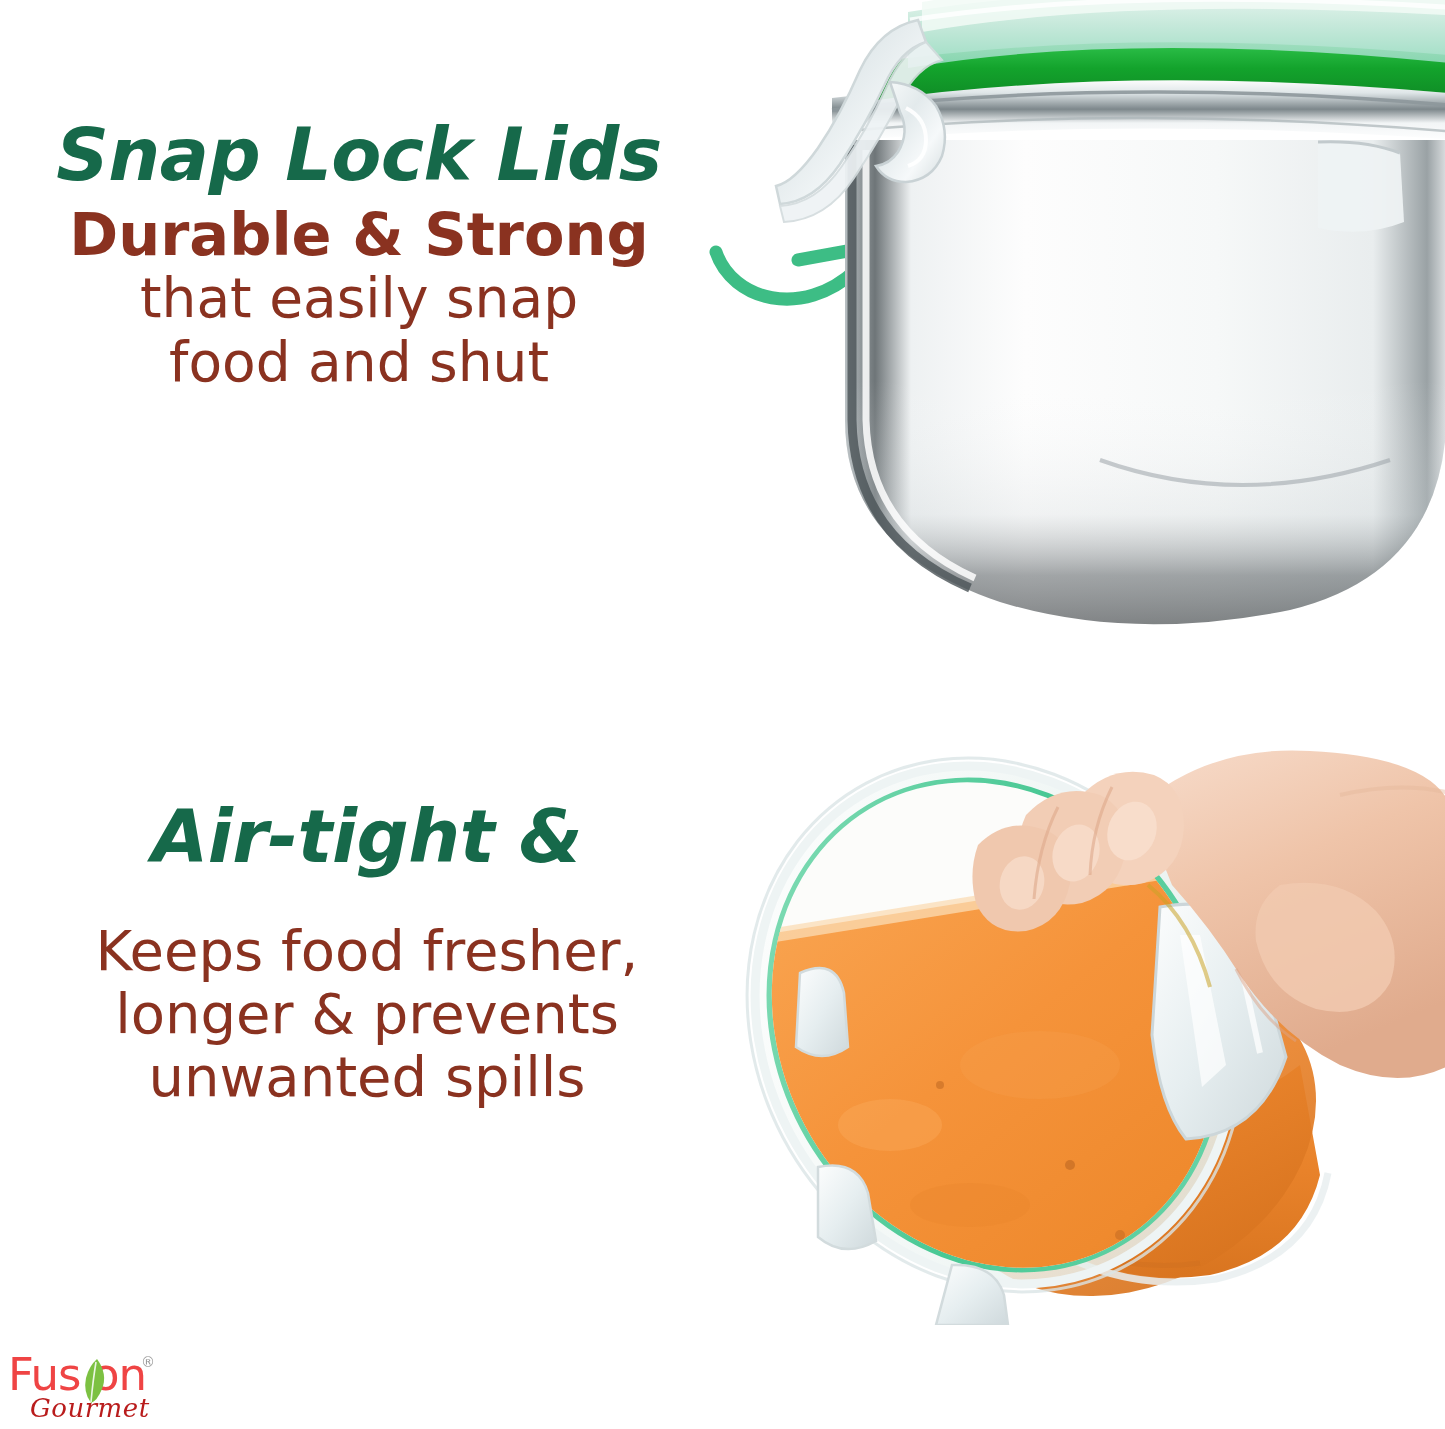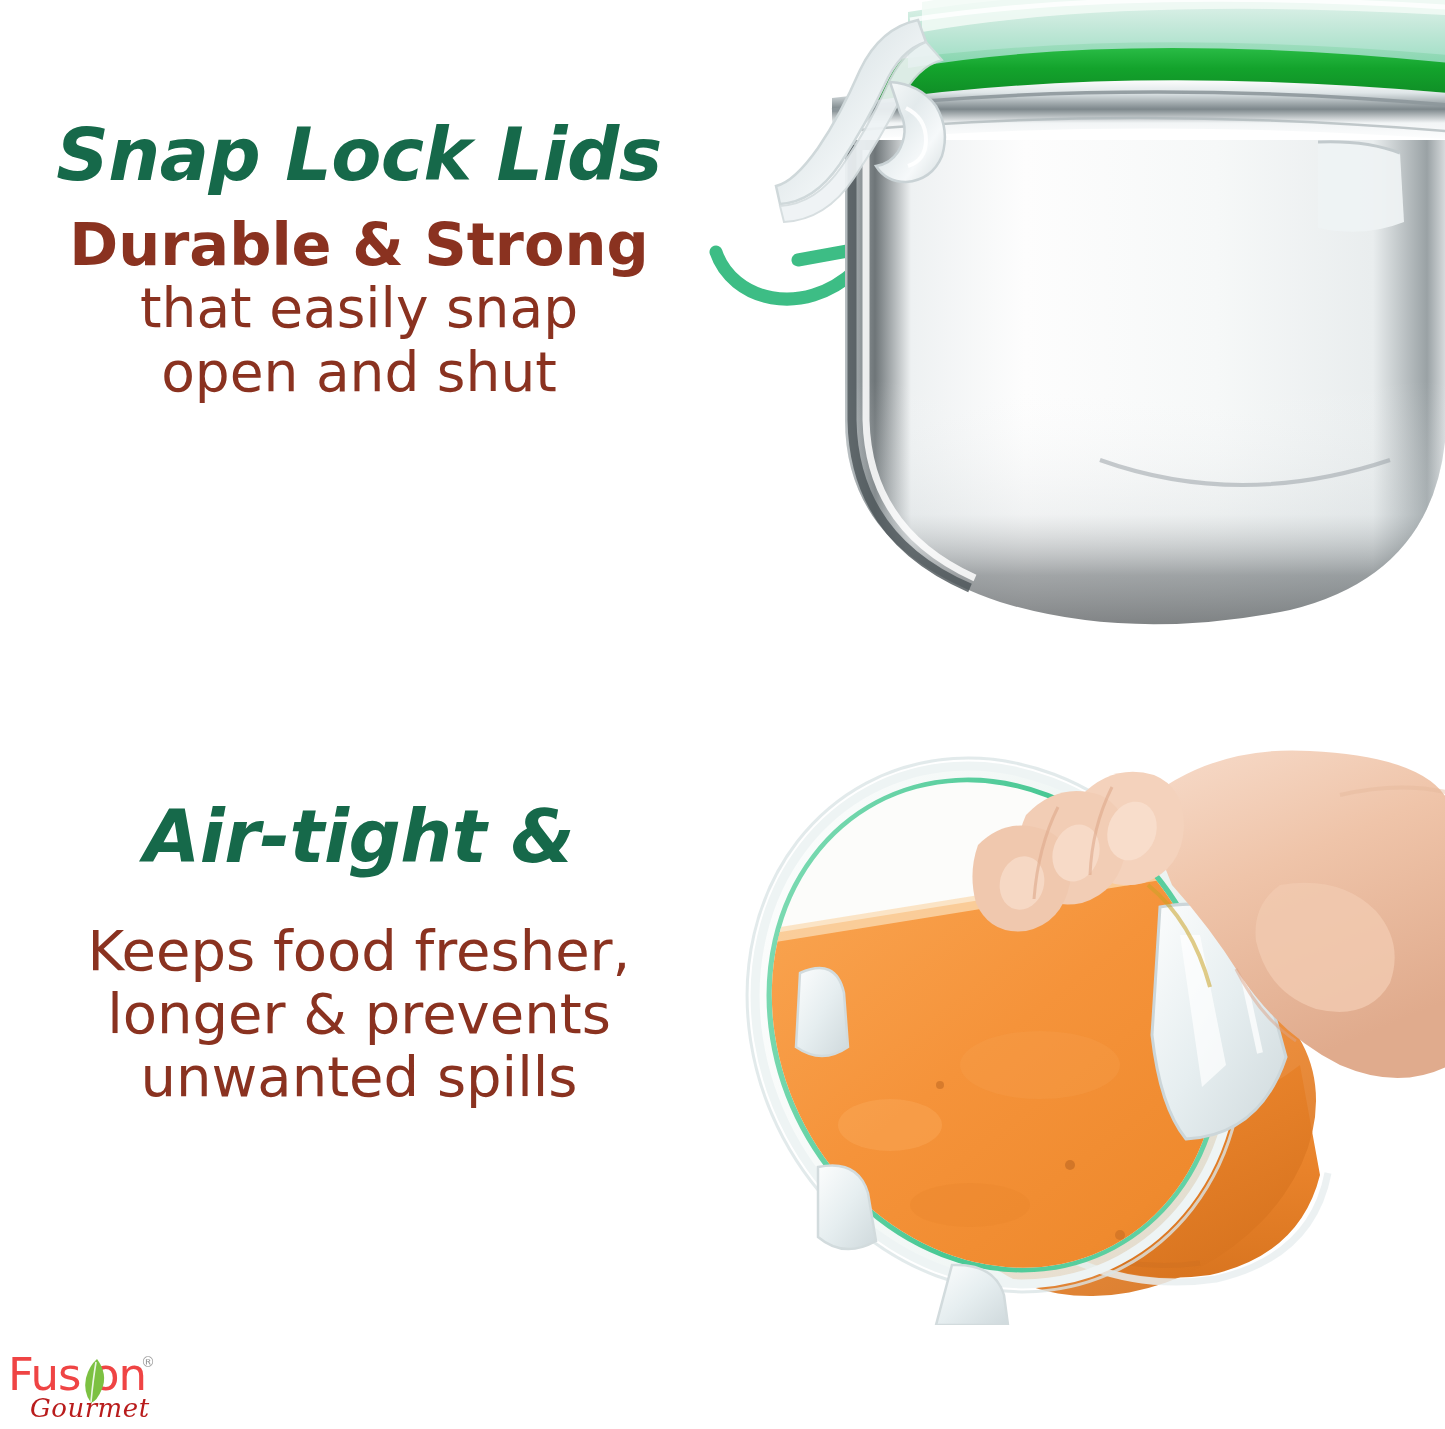--- a/index.html
+++ b/index.html
@@ -42,25 +42,25 @@
     font-family: "DejaVu Sans", sans-serif;
     font-weight: normal;
     color: #8a3220;
     line-height: 1.12;
     white-space: nowrap;
   }
 
   
   #block-top { left: 0px; top: 118px; width: 718px; }
   #block-top .headline { font-size: 73px; }
-  #block-top .sub-bold { font-size: 59px; margin-top: 22px; }
+  #block-top .sub-bold { font-size: 59px; margin-top: 12px; }
   #block-top .sub-reg  { font-size: 55px; margin-top: 2px; }
 
   
-  #block-bottom { left: 0px; top: 800px; width: 718px; }
+  #block-bottom { left: 0px; top: 800px; width: 718px; padding-left: 8px; }
   #block-bottom .headline { font-size: 73px; }
   #block-bottom .sub-reg  { font-size: 56px; }
   #block-bottom .gap { height: 46px; }
 
   
   #arrow {
     position: absolute;
     left: 706px;
     top: 222px;
     width: 184px;
@@ -129,21 +129,21 @@
 </style>
 </head>
 <body>
 
 <div class="canvas">
 
   <div class="block" id="block-top">
     <div class="headline">Snap Lock Lids</div>
     <div class="sub-bold">Durable &amp; Strong</div>
     <div class="sub-reg">that easily snap</div>
-    <div class="sub-reg">open and shut</div>
+    <div class="sub-reg">food and shut</div>
   </div>
 
   <div id="arrow">
     <svg width="184" height="100" viewBox="0 0 184 100">
       <path d="M 10 30 C 26 78, 96 98, 150 48" stroke="#3dbd85" stroke-width="13" fill="none" stroke-linecap="round"></path>
       <path d="M 92 38 L 158 26" stroke="#3dbd85" stroke-width="13" fill="none" stroke-linecap="round"></path>
       <path d="M 160 26 L 150 94" stroke="#3dbd85" stroke-width="13" fill="none" stroke-linecap="round"></path>
     </svg>
   </div>
 

